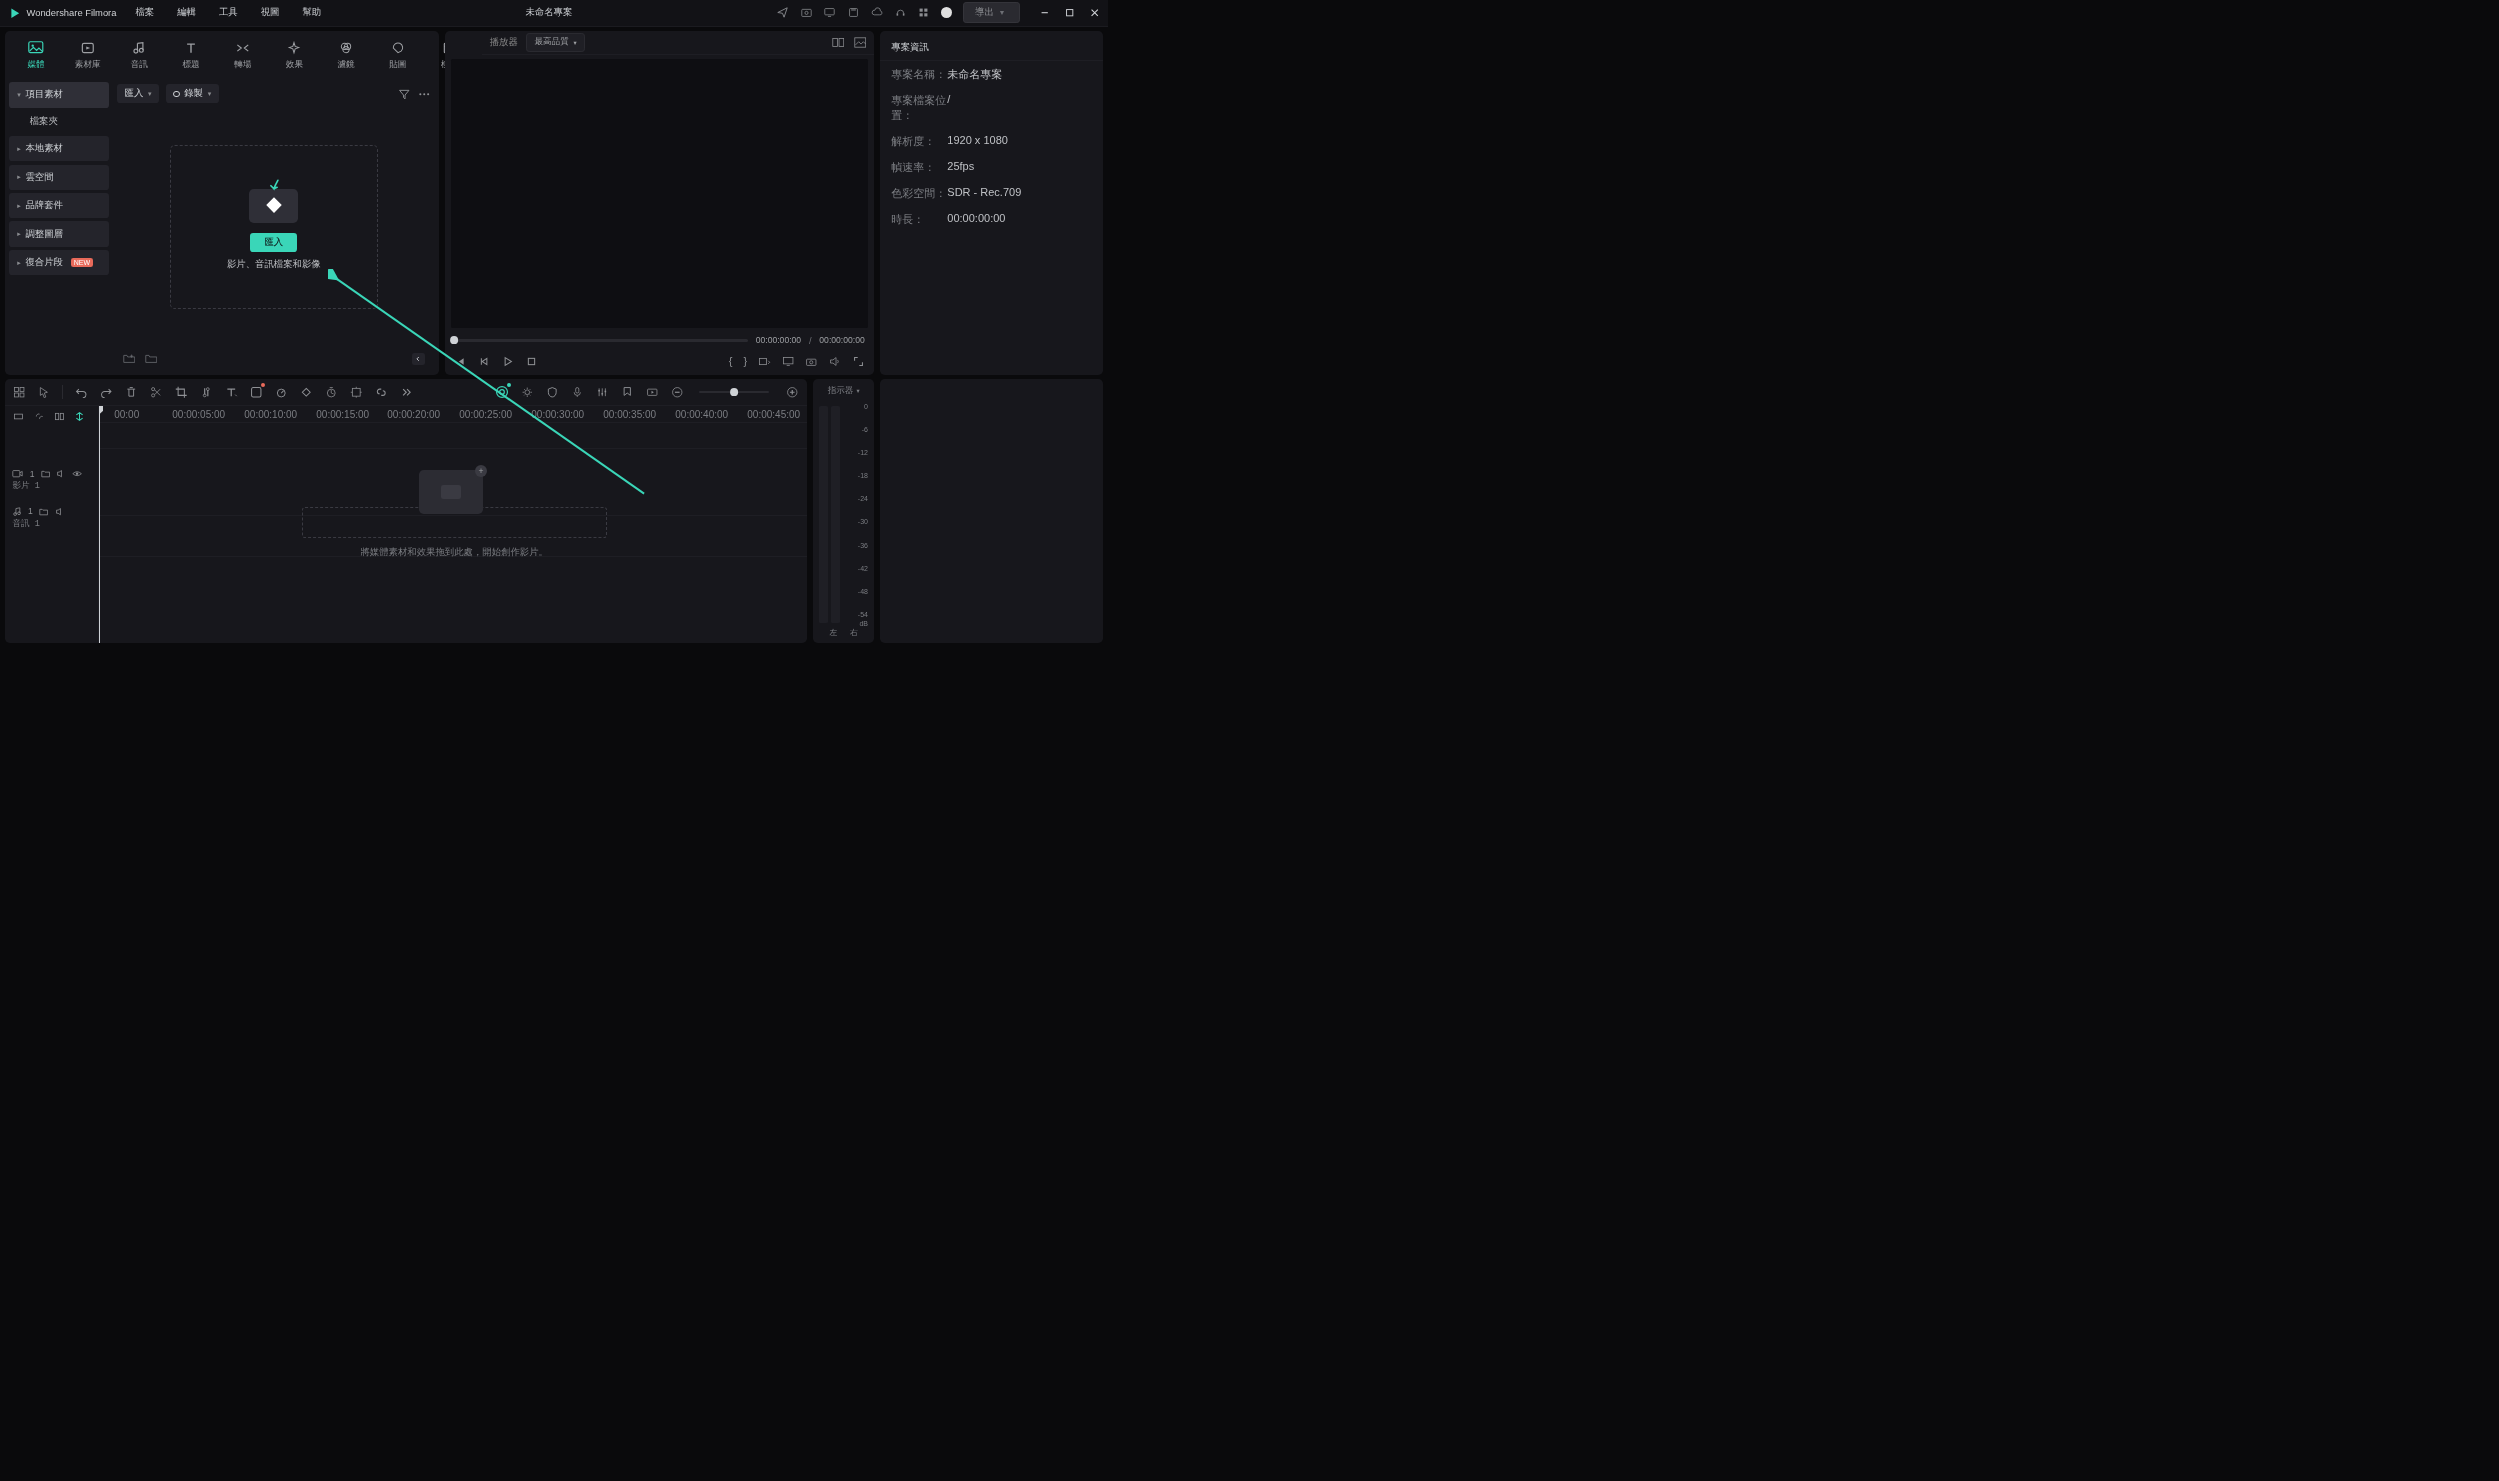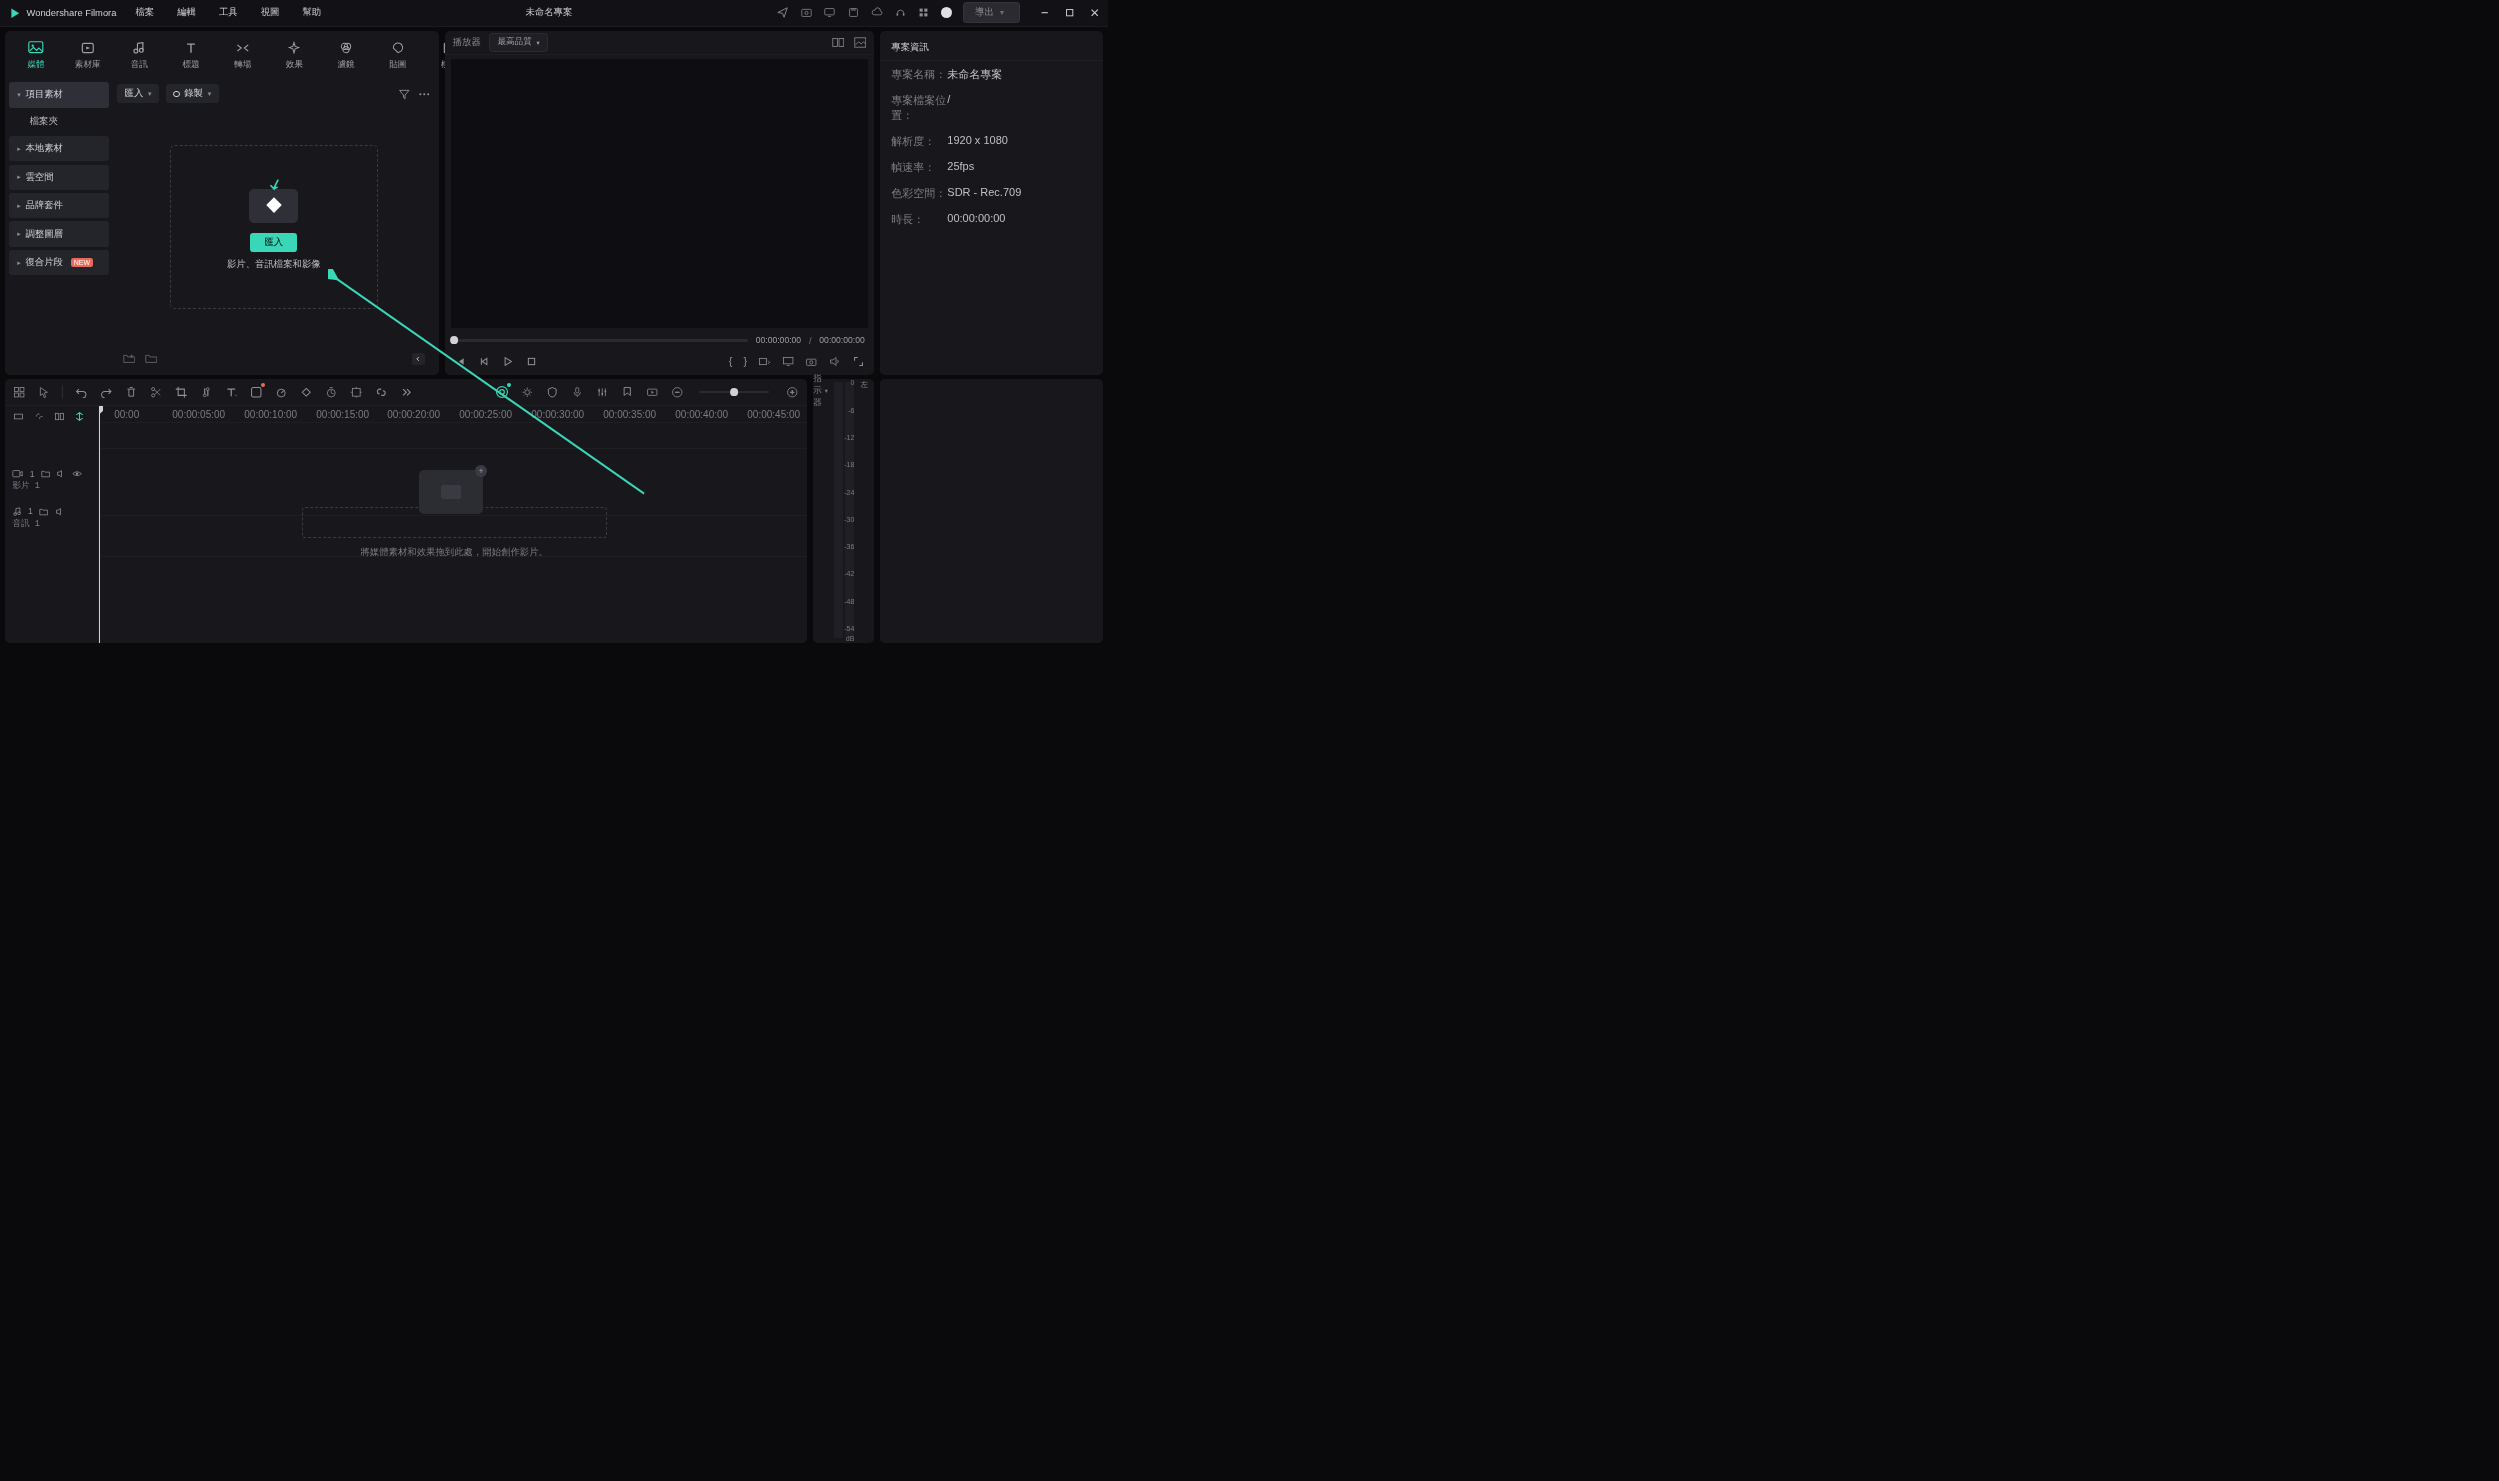--- a/index.html
+++ b/index.html
@@ -50,21 +50,21 @@
 .folder-ic .arrow { position:absolute; top:-4.7px; left:50%; transform:translateX(-50%); color:#3ad6b8;}
 .folder-ic .dia { position:absolute; top:50%; left:50%; transform:translate(-50%,-40%) rotate(45deg); width:11px; height:11px; background:#fff;}
 .import-btn { background: #3ad6b8; color: #0a0a0c; padding: 3.1px 14px; border-radius: 3.1px; font-size: 9.4px; cursor:pointer;}
 .drop-sub { font-size: 9.4px; color: #bfc1c5; }
 .media-footer { height: 22px; display: flex; align-items: center; gap: 9.4px; padding: 0 6.2px; color: #6d6f74; }
 .sf-icon { width:12.5px;height:12.5px;display:flex;align-items:center;justify-content:center;cursor:pointer;}
 .sf-collapse { margin-left:auto; background:#24242b; border-radius:2.3px; padding:1.6px 3.1px;}
 
 
 .player-panel { flex: 1; display: flex; flex-direction: column; }
-.player-top { height: 23.4px; display: flex; align-items: center; padding: 0 7.8px; gap: 7.8px; border-bottom:0.8px solid #1e1e24;}
+.player-top { height: 23.4px; display: flex; align-items: center; padding: 0 7.8px; gap: 7.8px; border-bottom:0.8px solid #1e1e24;margin-left:37px;}
 .player-label { font-size: 9.4px; color: #888;}
 .quality-sel { background: #1f1f25; border: 0.8px solid #2a2a30; border-radius: 3.1px; padding: 2.3px 7.8px; font-size: 8.6px; color: #9ea0a4; display:flex;align-items:center;gap:4.7px;cursor:pointer;}
 .ptop-right { margin-left:auto; display:flex; gap:9.4px; color:#8f9195;}
 .player-view { flex: 1; background: #0e0e12; margin: 4.7px 6.2px; border-radius: 1.6px; }
 .player-scrub { height: 15.6px; display:flex; align-items:center; padding: 0 9.4px; gap: 7.8px;}
 .scrub-track { flex:1; height:3.1px; background:#2a2a30; border-radius:1.6px; position:relative;}
 .scrub-head { position:absolute; left:0; top:50%; transform:translate(-50%,-50%); width:7.8px; height:7.8px; border-radius:50%; background:#cfd2d6;}
 .scrub-time { font-size: 8.6px; color: #9ea0a4; font-variant-numeric: tabular-nums;}
 .scrub-sep { color:#6d6f74;}
 .player-ctrls { height: 26.6px; display:flex; align-items:center; padding: 0 9.4px; gap: 11px; color:#8f9195;}
@@ -105,21 +105,21 @@
 .track-row { height:41px; border-bottom:0.8px solid #1e1e24;}
 .track-row.big { height:67px;}
 .drop-hint-wrap { position:absolute; left:203px; top:84px; width:305px;}
 .ghost-card { position:absolute; left:117px; top:-20.3px; width:64px; height:44px; background:#2c2c33; border-radius:4.7px; display:flex;align-items:center;justify-content:center;}
 .ghost-card::after{content:"";width:20.3px;height:14px;border-radius:2.3px;background:#3a3a42;}
 .ghost-plus { position:absolute; top:-4.7px; right:-4.7px; width:12.5px;height:12.5px;border-radius:50%;background:#3a3a42;color:#9ea0a4;font-size:8.6px;display:flex;align-items:center;justify-content:center;}
 .drop-rect { height:31px; border:0.8px dashed #3a3a42; border-radius:3.1px; margin-top:17px;}
 .drop-text { text-align:center; font-size:9.4px; color:#7b7d82; margin-top:7.8px;}
 
 
-.meter-panel { width: 61px; background:#17171c; border-radius:4.7px; display:flex; flex-direction:row;}
+.meter-panel { width: 61px; background:#17171c; border-radius:4.7px; display:flex; flex-direction:column;}
 .meter-title { height:23.4px; display:flex;align-items:center;justify-content:center;font-size:8.6px;color:#7b7d82; gap:3.1px;cursor:pointer;}
 .meter-body { flex:1; position:relative; margin:3.1px 6.2px 4.7px 6.2px; display:flex;}
 .meter-bars { width:20.3px; display:flex; gap:2.3px; align-self:flex-end; height:100%;}
 .mbar { flex:1; background:#1f1f25; border-radius:1.6px;}
 .meter-scale { flex:1; position:relative; font-size:7px; color:#7b7d82;}
 .ms-label { position:absolute; right:0; transform:translateY(-50%);}
 .meter-foot { height:15.6px; display:flex; justify-content:center; gap:12.5px; font-size:7.8px; color:#7b7d82;}
 
 
 .anno-arrow { position:absolute; pointer-events:none; }

